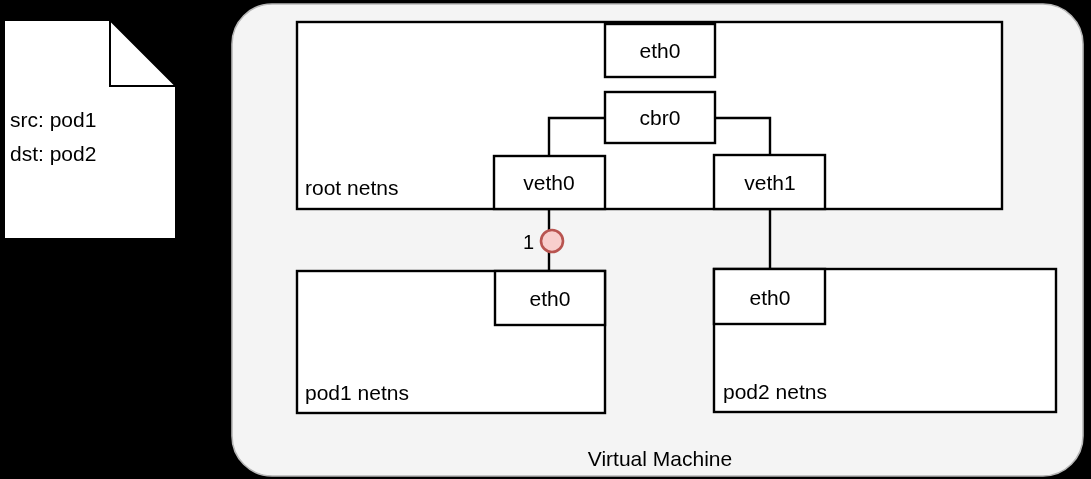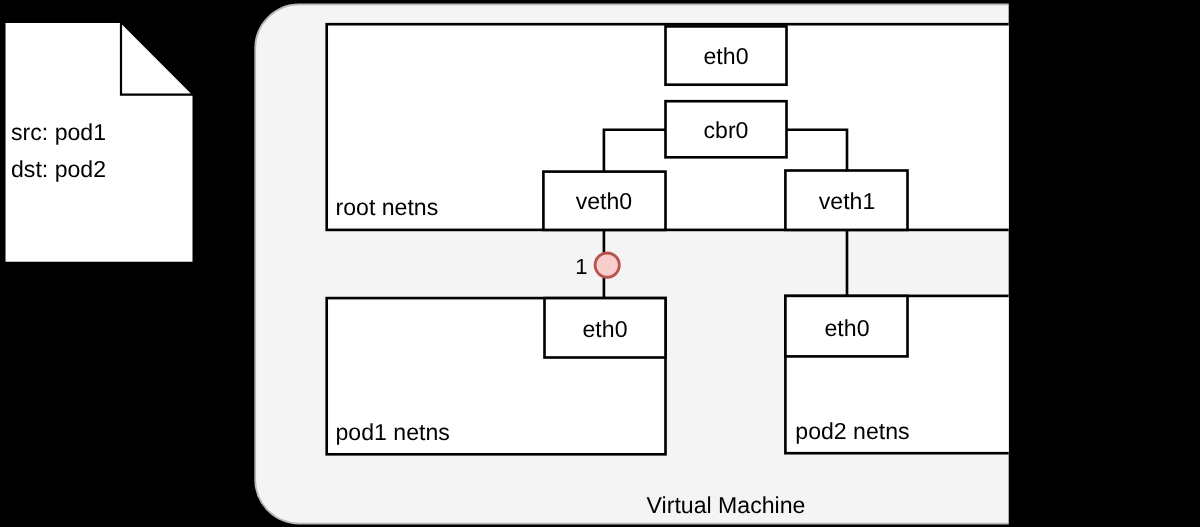--- a/index.html
+++ b/index.html
@@ -2,21 +2,21 @@
 <html><head>
 <meta charset="utf-8">
 <style>
   html, body {
     margin: 0;
     padding: 0;
     background: #000000;
   }
   #stage {
     position: relative;
-    width: 917px;
+    width: 1091px;
     height: 479px;
     background: #000000;
     overflow: hidden;
     font-family: "Liberation Sans", sans-serif;
   }
   #diagram {
     position: absolute;
     top: 0;
     left: 0;
     width: 1091px;

